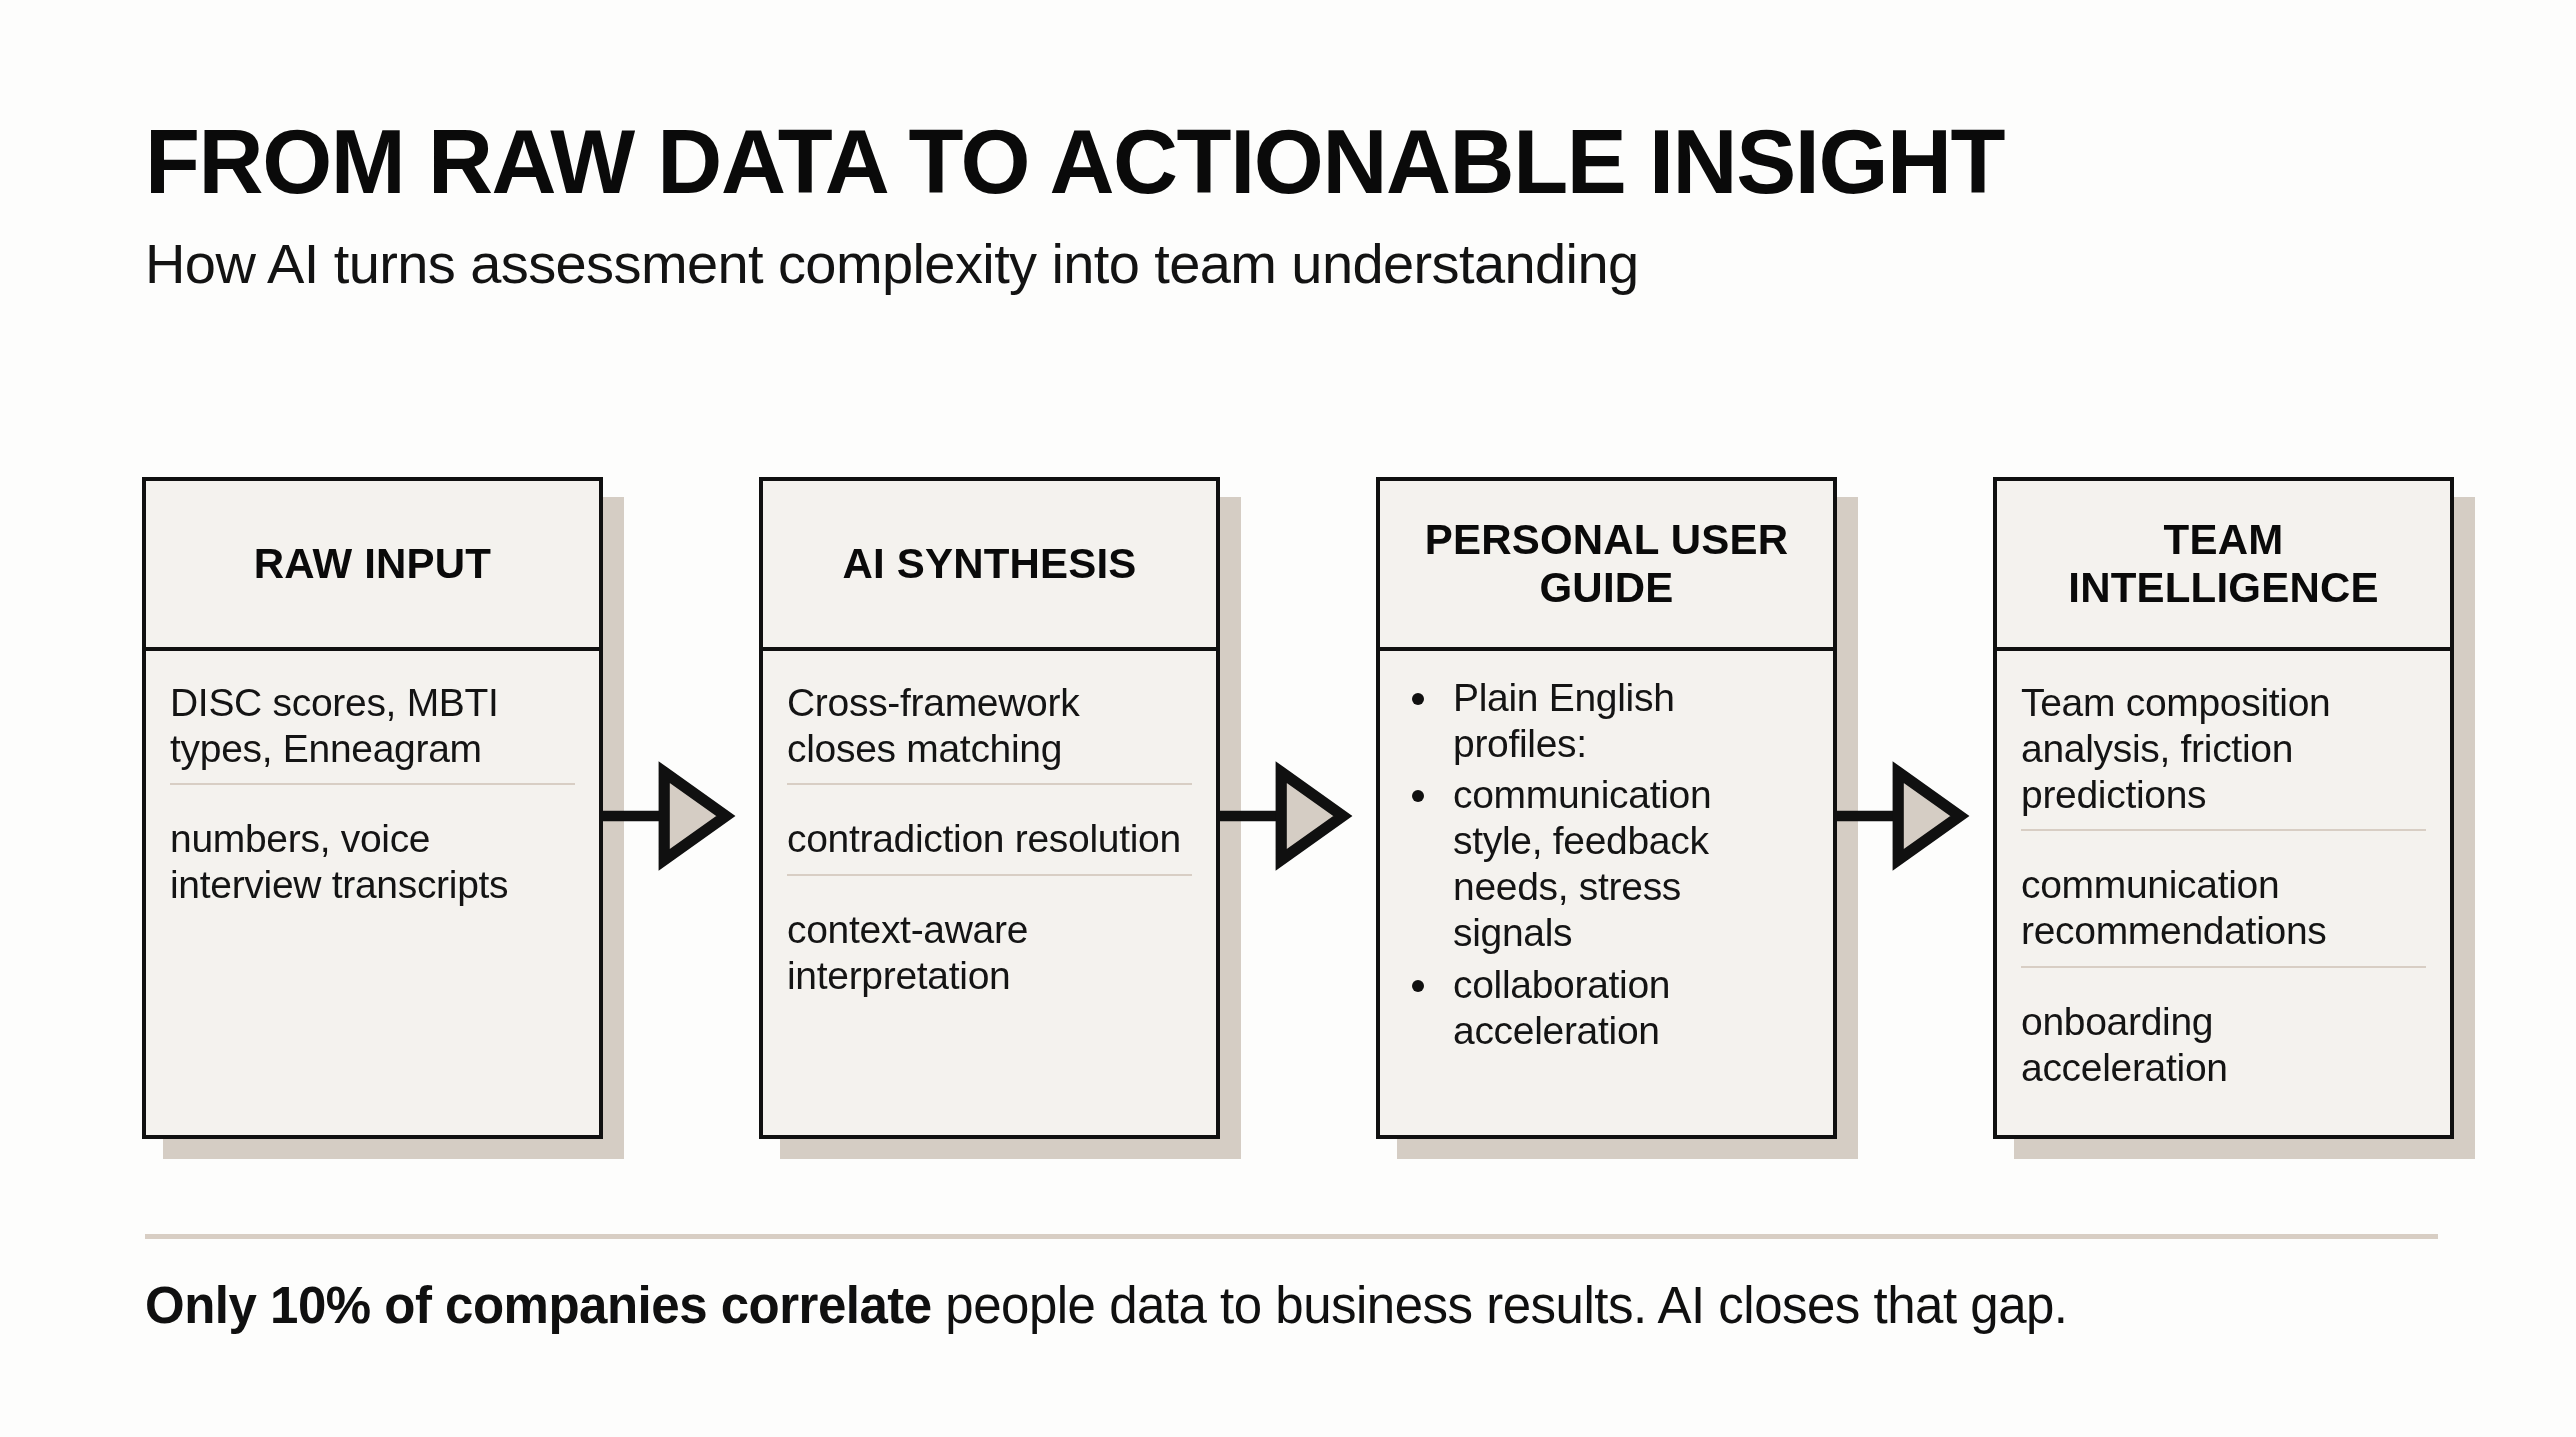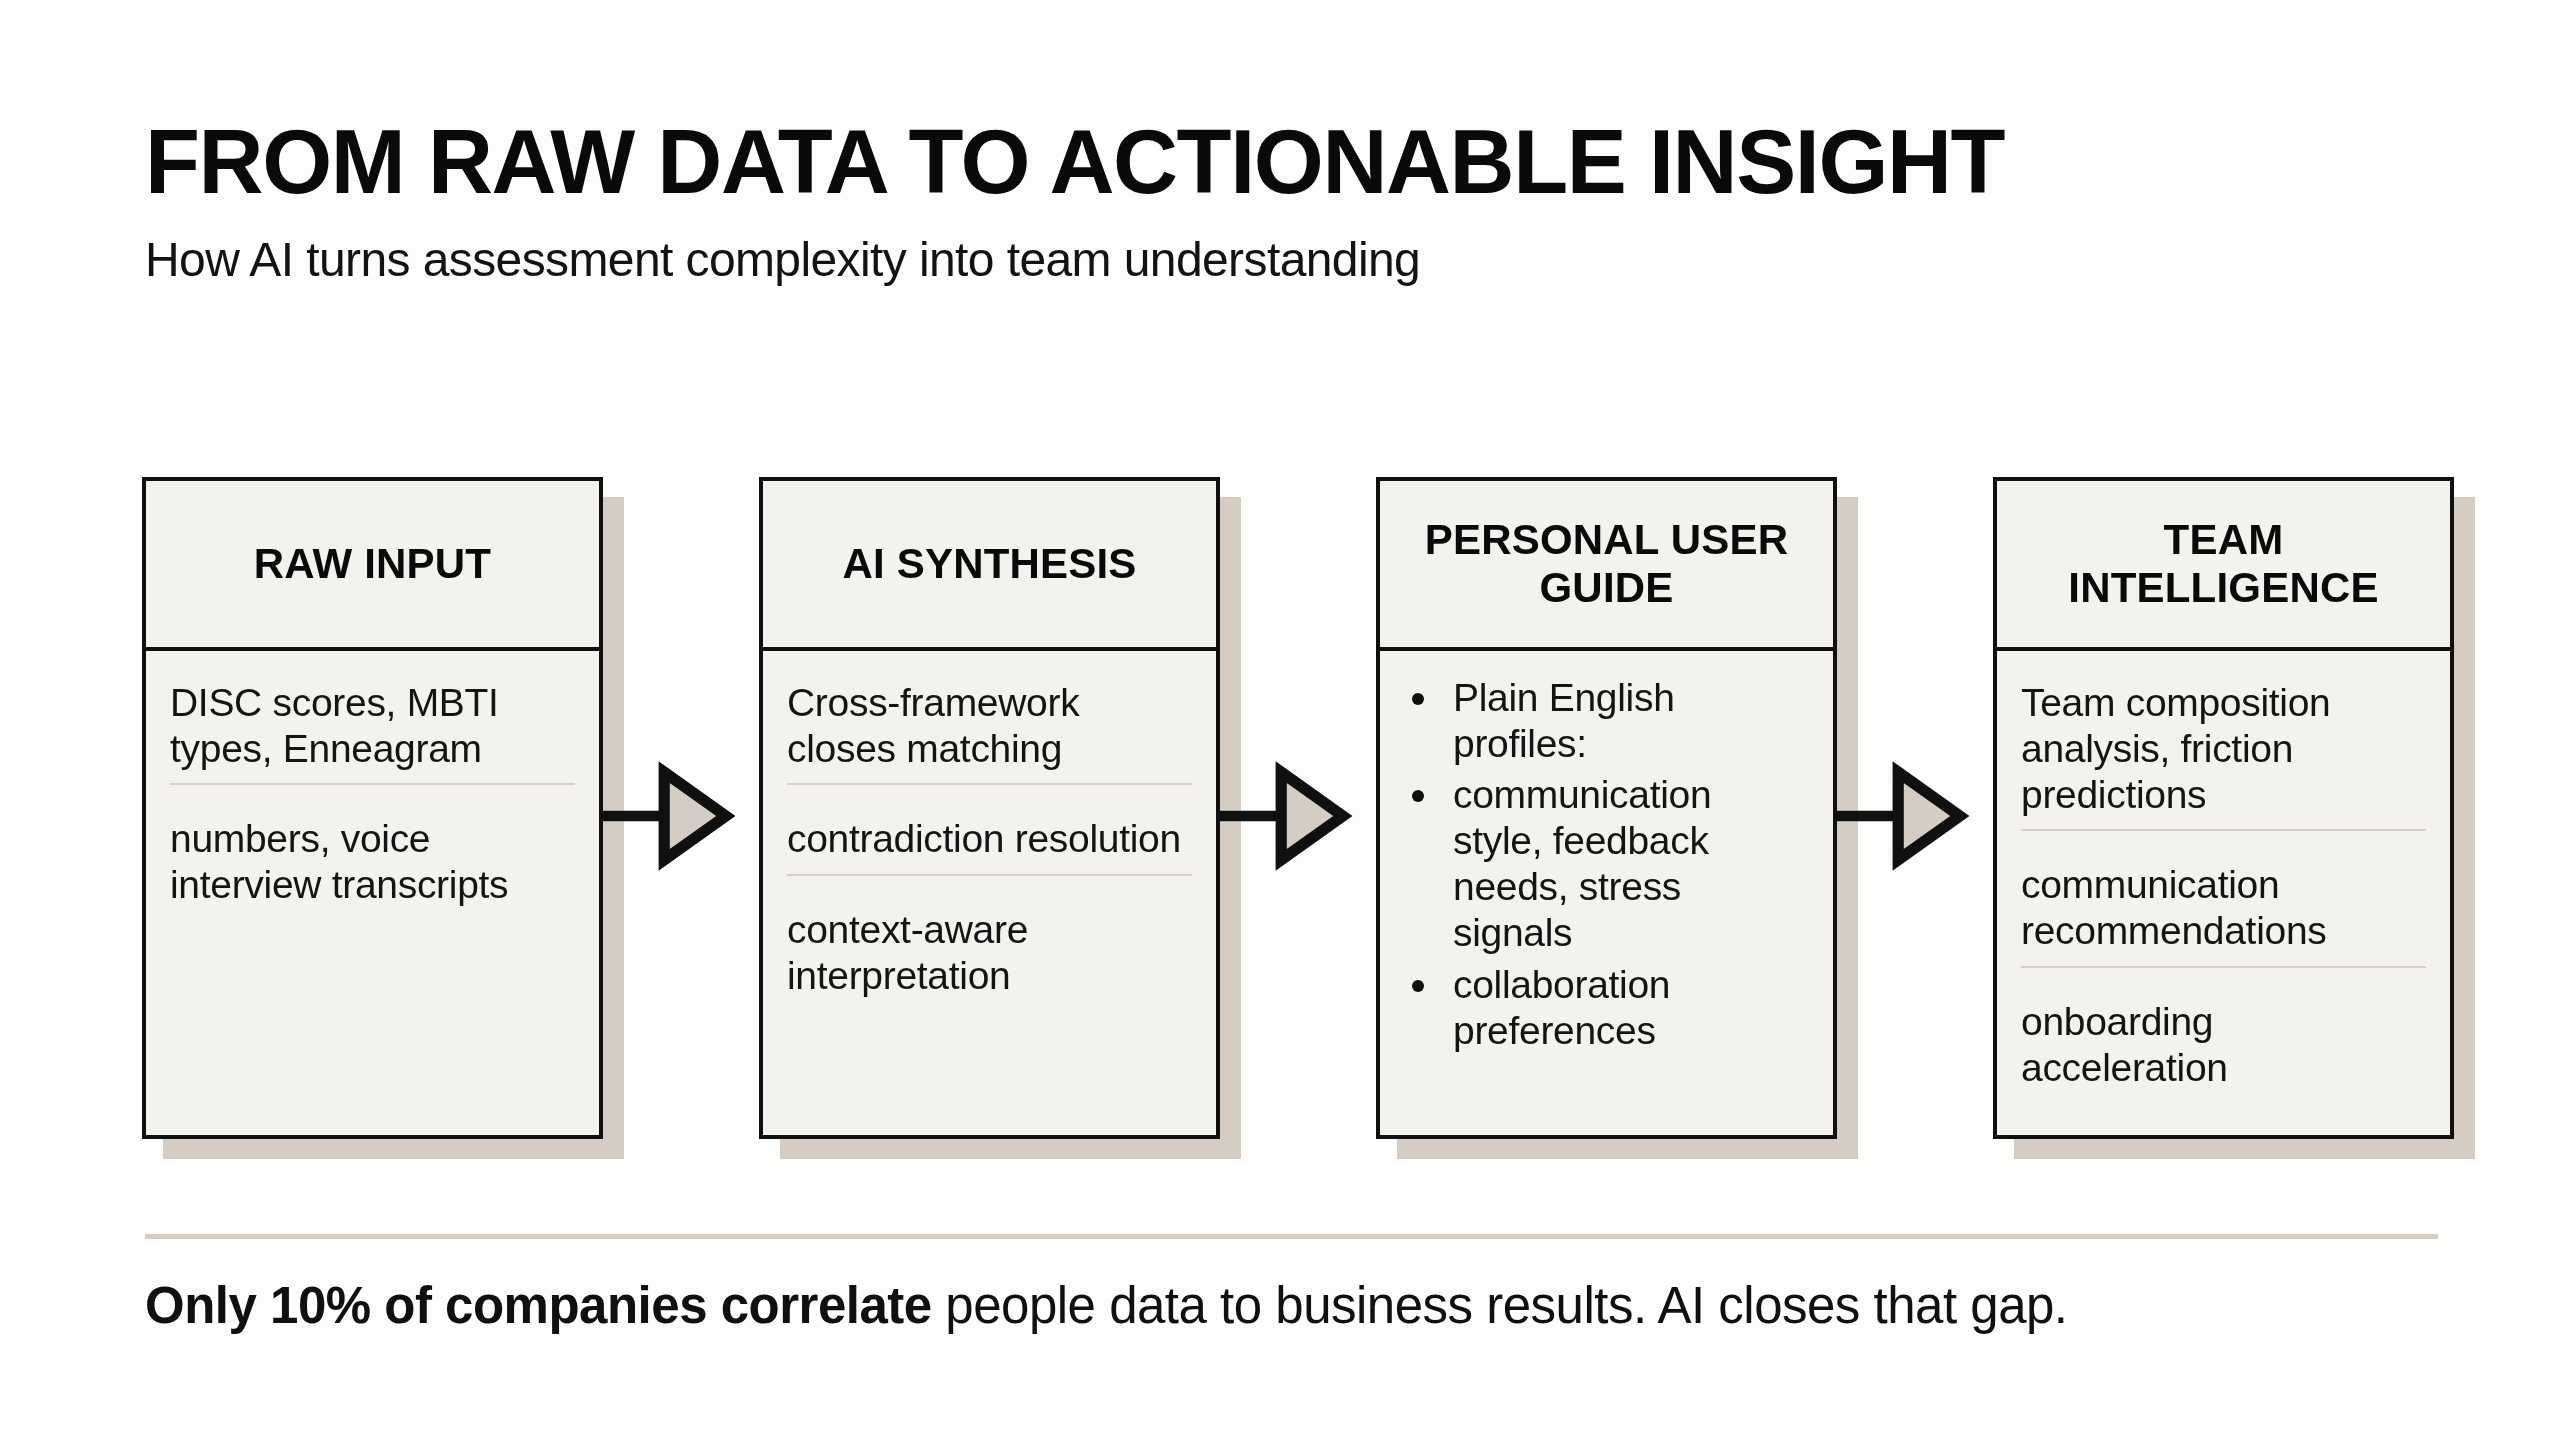--- a/index.html
+++ b/index.html
@@ -33,21 +33,21 @@
     font-size: 90px;
     font-weight: 700;
     letter-spacing: -1.4px;
     line-height: 1.02;
     color: #0a0a0a;
     white-space: nowrap;
   }
 
   .subtitle {
     margin-top: 26px;
-    font-size: 48px;
+    font-size: 56px;
     font-weight: 400;
     letter-spacing: -0.6px;
     line-height: 1.05;
     color: #131313;
     white-space: nowrap;
   }
 
   
   .flow {
     position: absolute;
@@ -244,21 +244,21 @@
 
     <div class="card-wrap">
       <div class="card">
         <div class="card-head">
           <div class="card-head-text">PERSONAL USER GUIDE</div>
         </div>
         <div class="card-body">
           <ul class="bullets">
             <li>Plain English profiles:</li>
             <li>communication style, feedback needs, stress signals</li>
-            <li>collaboration preferences</li>
+            <li>collaboration acceleration</li>
           </ul>
         </div>
       </div>
     </div>
 
     <div class="connector">
       <svg width="112" height="122" viewBox="0 0 120 130">
         <line x1="-40" y1="65" x2="58" y2="65" stroke="#101010" stroke-width="11"></line>
         <path d="M 42 18 L 108 65 L 42 112 Z" fill="#d5cdc4" stroke="#101010" stroke-width="12" stroke-linejoin="miter"></path>
       </svg>

